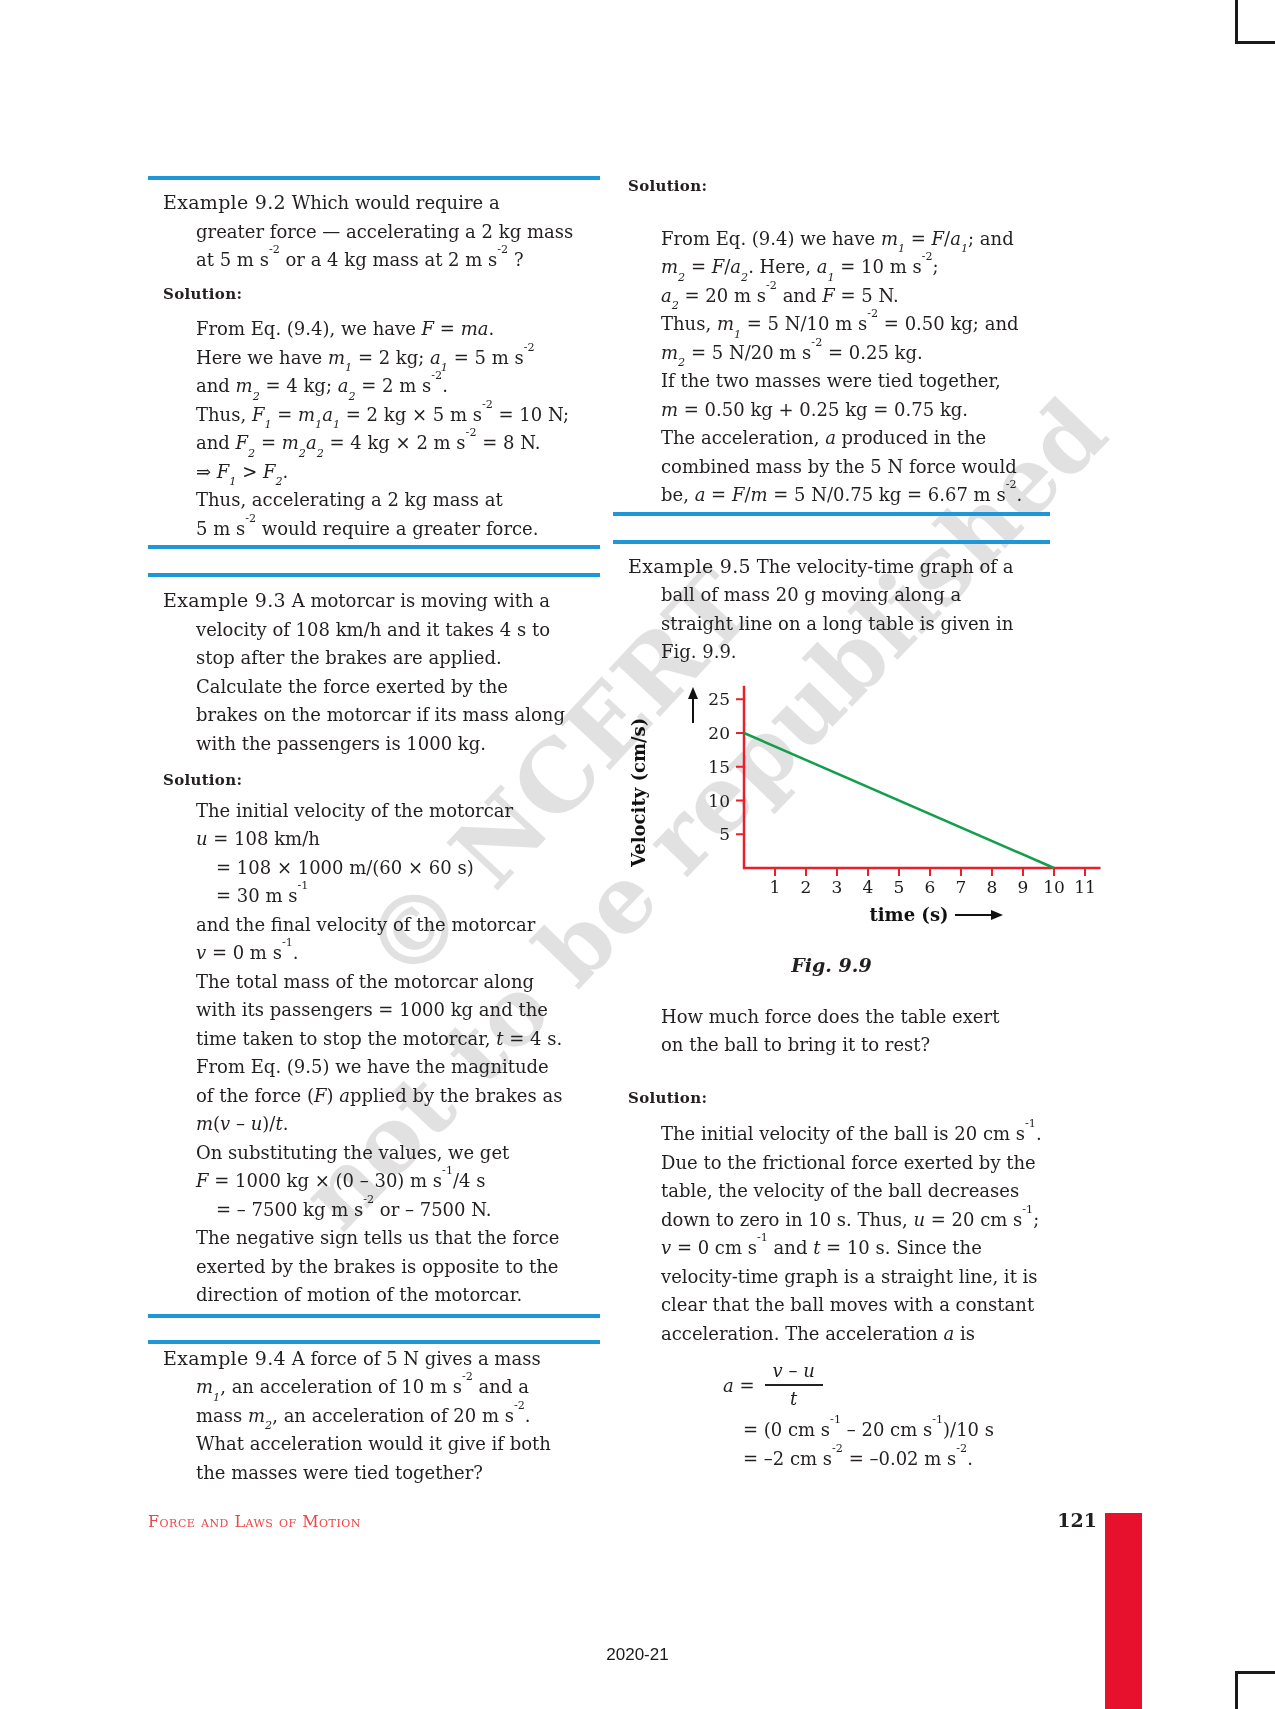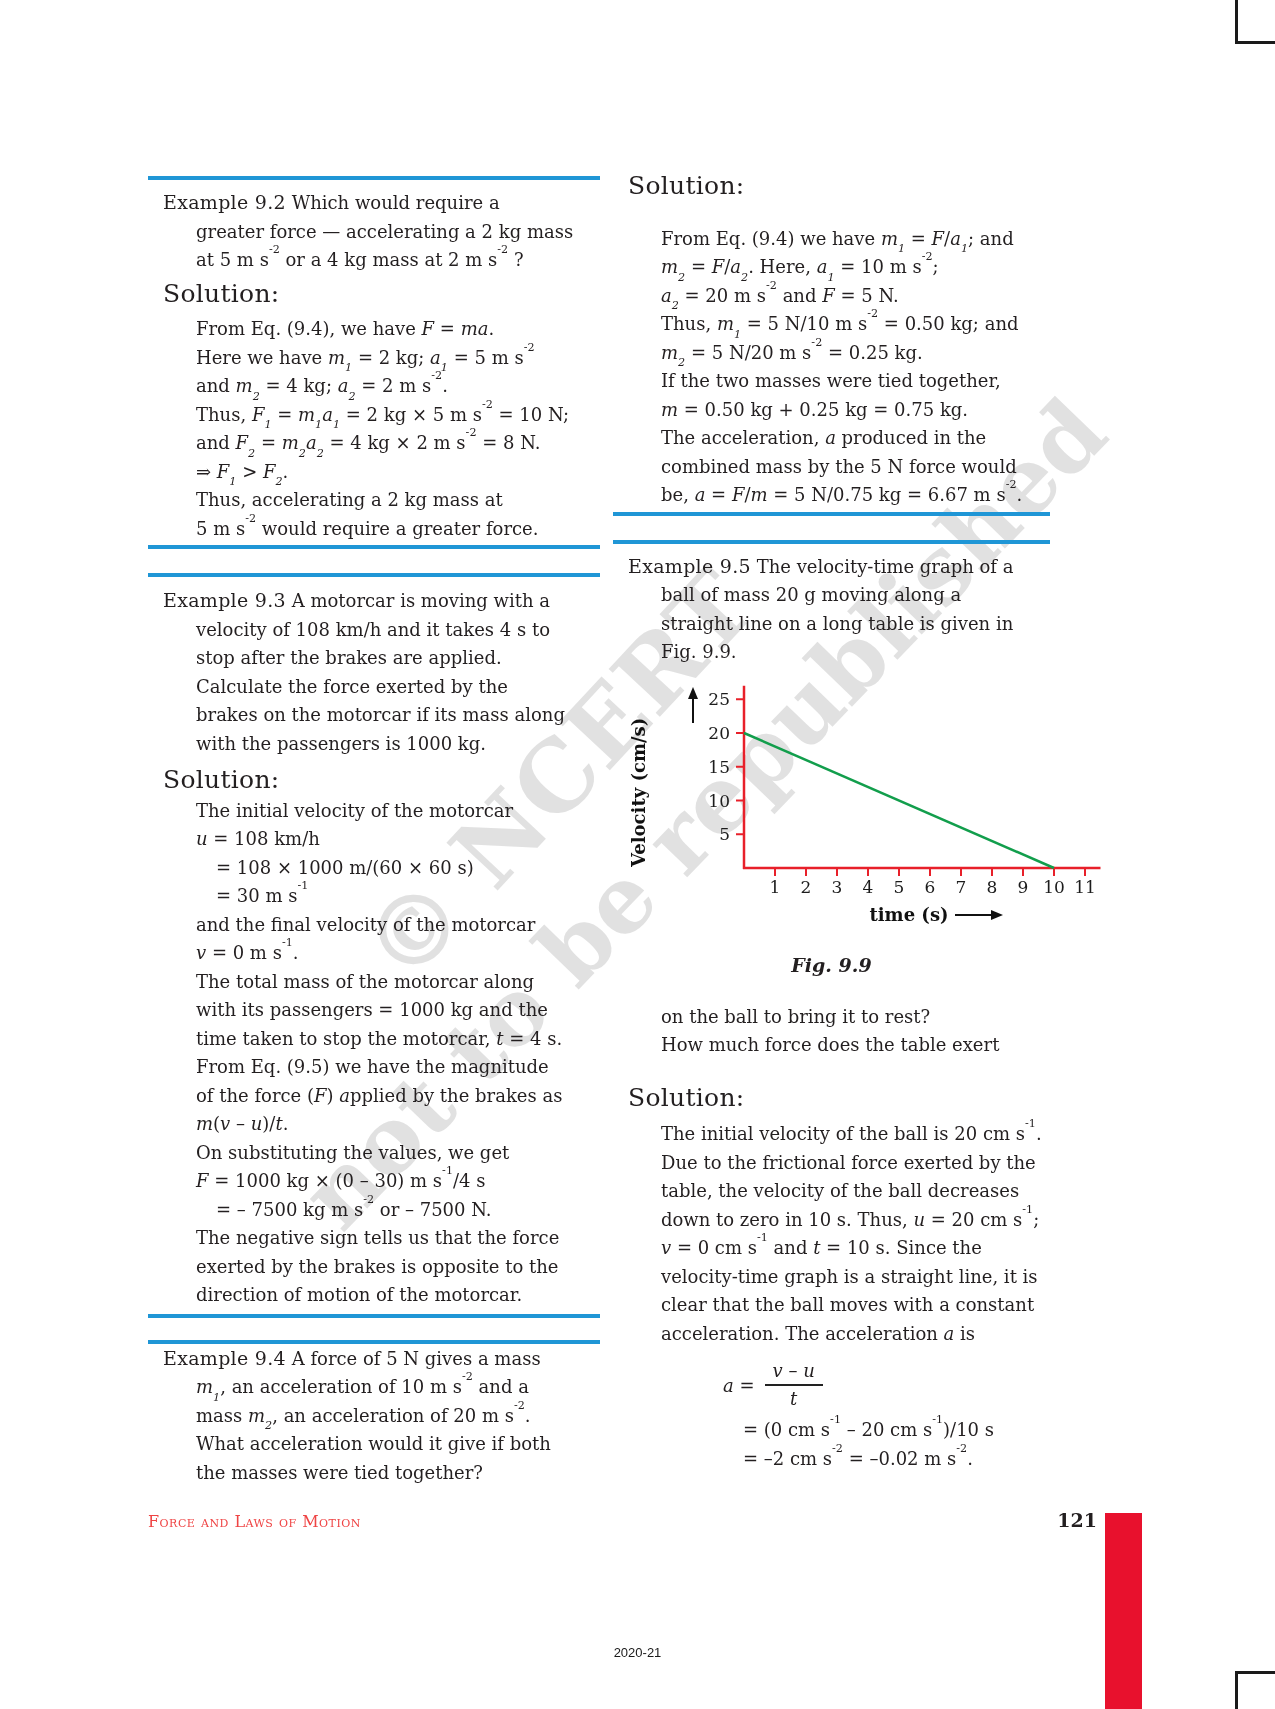--- a/index.html
+++ b/index.html
@@ -26,21 +26,21 @@
   .col{position:absolute;z-index:1;}
   #left-col{left:148px;top:163px;width:452px;}
   #right-col{left:613px;top:150px;width:437px;}
   .rule{height:4px;background:var(--rule-blue);}
   #left-col .rule{width:452px;}
   #right-col .rule{width:437px;}
   .tline{white-space:nowrap;line-height:28.5px;font-size:18px;}
   .ex .tline.first{padding-left:15px;}
   .ex .tline.cont{padding-left:48px;}
   .exlabel{font-weight:normal;letter-spacing:0.3px;font-size:19px;}
-  .sol-head{font-weight:normal;font-size:25px;line-height:28.5px;padding-left:15px;letter-spacing:0.3px;}
+  .sol-head{font-weight:bold;font-size:15px;line-height:28.5px;padding-left:15px;letter-spacing:0.3px;}
   .sol-body,.q-body{padding-left:48px;}
   .sol-body .ind2{padding-left:20px;}
   sup{font-size:0.62em;line-height:0;position:relative;top:-0.5em;}
   sub{font-size:0.62em;line-height:0;position:relative;top:0.28em;font-style:italic;}
   
   #chart{width:520px;height:262px;position:relative;}
   #fig-caption{width:437px;text-align:center;font-weight:bold;font-style:italic;font-size:19px;line-height:28px;}
   
   #equation{padding-left:110px;font-size:18px;height:62px;display:flex;align-items:center;}
   .frac{display:inline-block;text-align:center;vertical-align:middle;margin-left:10px;}
@@ -52,21 +52,21 @@
     position:absolute;left:148px;top:1512px;z-index:1;
     font-variant:small-caps;font-size:16px;letter-spacing:0.5px;color:#ef4444;
   }
   #footer-page{
     position:absolute;left:1000px;top:1509px;width:97px;text-align:right;z-index:1;
     font-weight:bold;font-size:19px;
   }
   #red-bar{position:absolute;left:1105px;top:1513px;width:37px;height:196px;background:var(--bar-red);z-index:1;}
   #footer-year{
     position:absolute;left:0;top:1645px;width:1275px;text-align:center;z-index:1;
-    font-family:"Liberation Sans","DejaVu Sans",sans-serif;font-size:13px;color:#1a1a1a;
+    font-family:"Liberation Sans","DejaVu Sans",sans-serif;font-size:17px;color:#1a1a1a;
   }
   .corner-mark{position:absolute;background:#fff;border:3px solid #1a1a1a;z-index:1;}
   #corner-top-right{left:1235px;top:-6px;width:46px;height:44px;}
   #corner-bottom-right{left:1235px;top:1671px;width:46px;height:46px;}
 </style>
 </head>
 <body>
 
 <div class="page">
 
@@ -195,22 +195,22 @@
           <polyline points="131,58 441,193" fill="none" stroke="#129e4c" stroke-width="2.5"></polyline>
           <text transform="translate(32,192) rotate(-90)" font-size="18" font-weight="bold" font-family="&quot;DejaVu Serif&quot;,serif" fill="#111">Velocity (cm/s)</text>
           <line x1="80" y1="48" x2="80" y2="22" stroke="#111" stroke-width="2"></line>
           <polygon points="80,12 75,24 85,24" fill="#111"></polygon>
           <text x="296" y="246" text-anchor="middle" font-size="18" font-weight="bold" font-family="&quot;DejaVu Serif&quot;,serif" fill="#111">time (s)</text>
           <line x1="342" y1="240" x2="380" y2="240" stroke="#111" stroke-width="2"></line>
           <polygon points="390,240 378,235 378,245" fill="#111"></polygon>
         </svg></div>
     <div id="fig-caption" style="margin-top:14px">Fig. 9.9</div>
     <div class="q-body" style="margin-top:24px">
+        <div class="tline">How  much  force  does  the  table  exert</div>
         <div class="tline">on the ball to bring it to rest?</div>
-        <div class="tline">How  much  force  does  the  table  exert</div>
       </div>
     <div class="sol-head" style="margin-top:24px">Solution:</div>
     <div class="sol-body" style="margin-top:8px">
         <div class="tline">The initial velocity of the ball is 20 cm s<sup>-1</sup>.</div>
         <div class="tline">Due to the frictional force exerted by the</div>
         <div class="tline">table,  the  velocity  of  the  ball  decreases</div>
         <div class="tline">down to zero in 10 s. Thus, <i>u</i> = 20 cm s<sup>-1</sup>;</div>
         <div class="tline"><i>v</i>  =  0  cm  s<sup>-1</sup>  and  <i>t</i>  =  10  s.  Since  the</div>
         <div class="tline">velocity-time graph is a straight line, it is</div>
         <div class="tline">clear that the ball moves with a constant</div>

